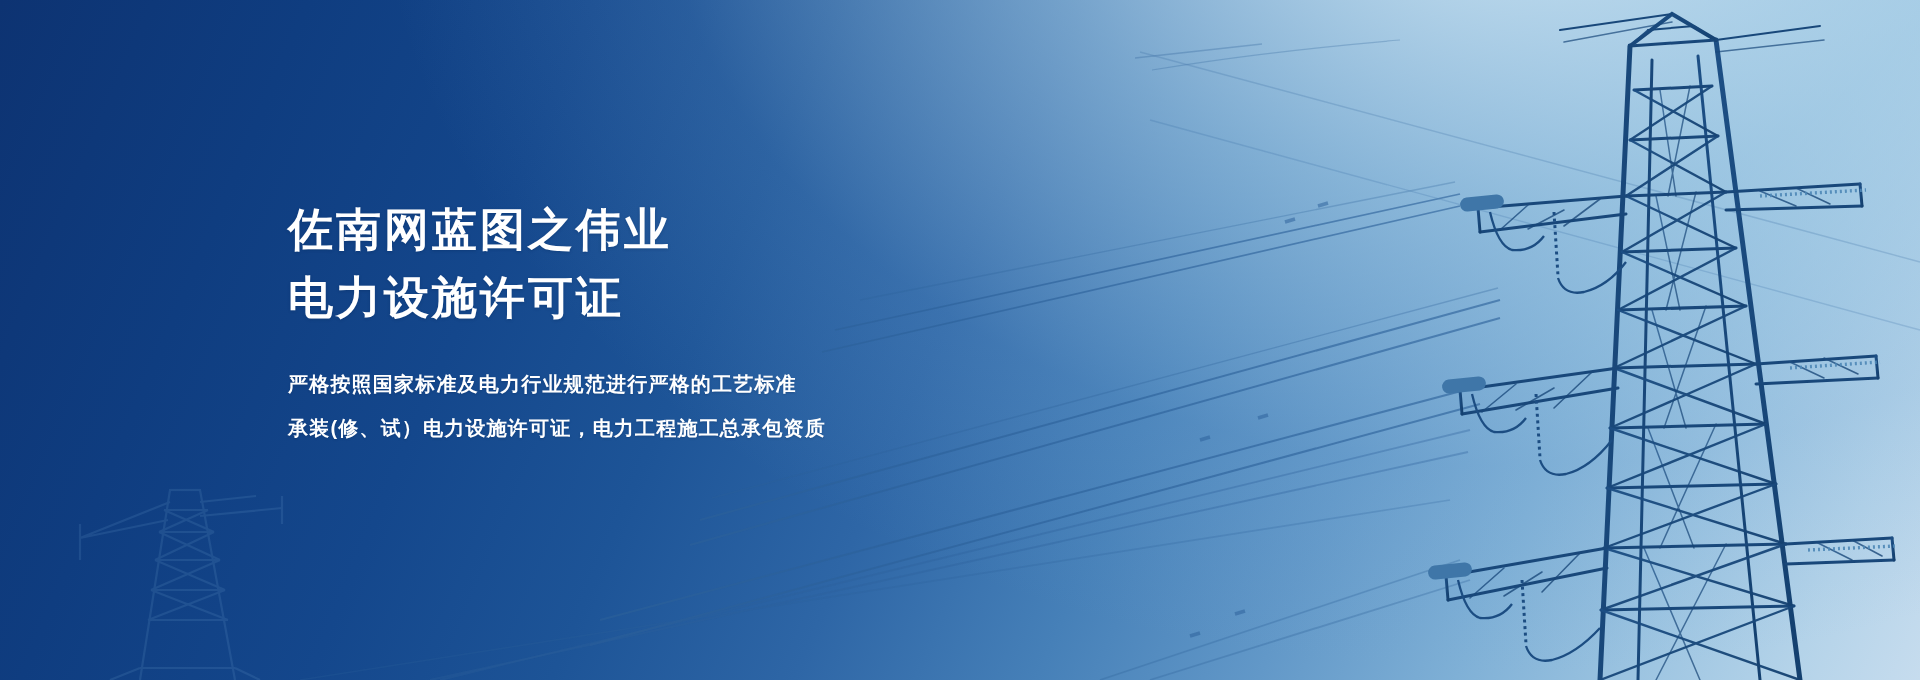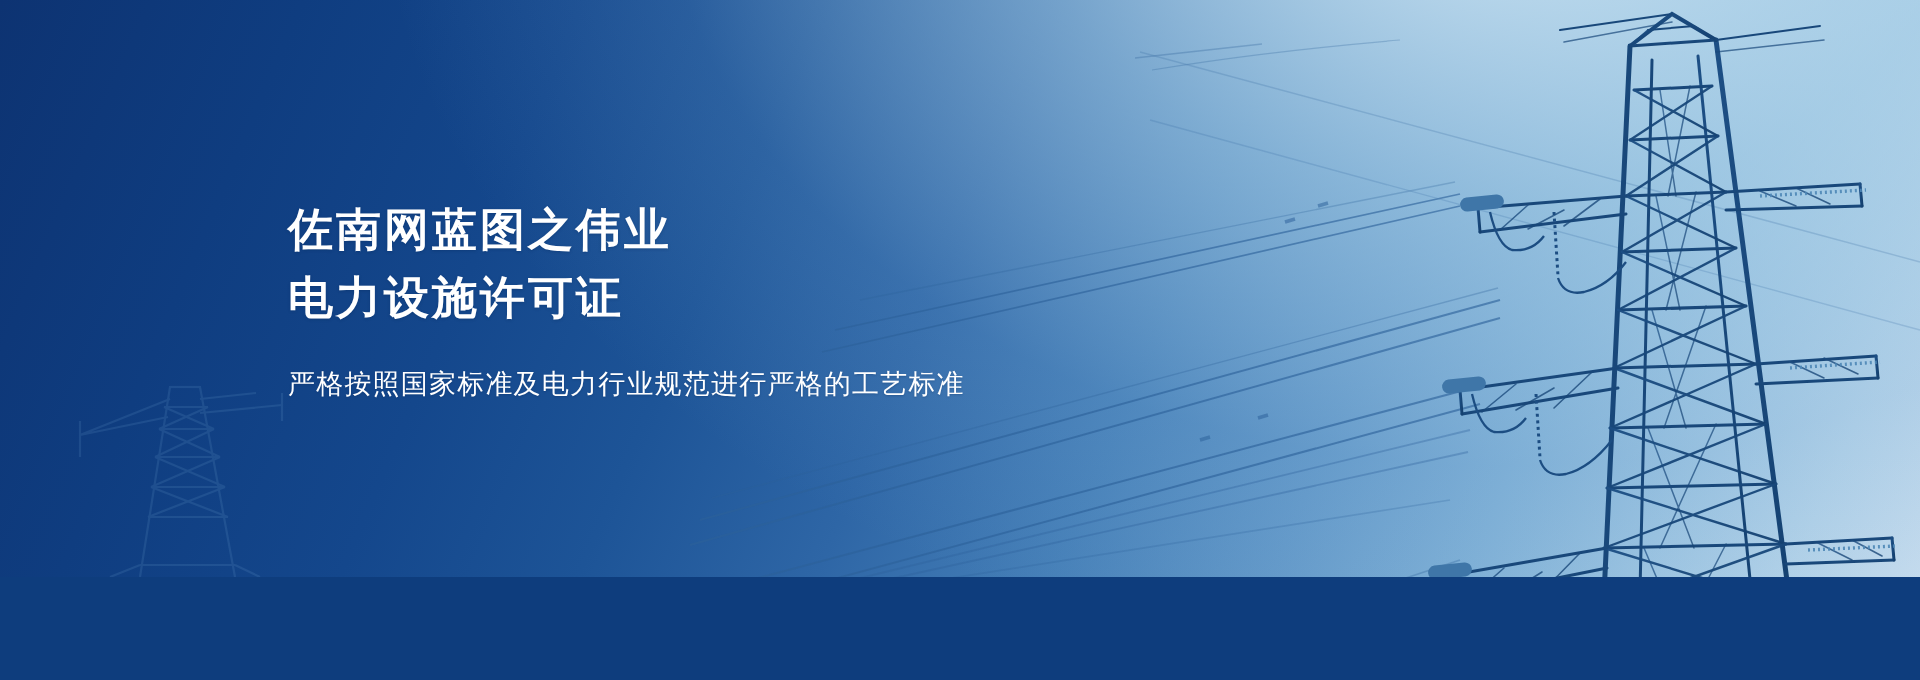--- a/index.html
+++ b/index.html
@@ -5,21 +5,21 @@
 <style>
   * { margin:0; padding:0; box-sizing:border-box; }
   html,body { width:1920px; height:680px; overflow:hidden; }
   body {
     font-family:"Liberation Sans","DejaVu Sans",sans-serif;
     background:#0e3d7d;
   }
 
   #banner {
     position:relative;
-    width:1920px; height:577px;
+    width:1920px; height:680px;
     overflow:hidden;
     background:
       radial-gradient(ellipse 1500px 1100px at 1500px -150px, rgba(215,236,247,0.95) 0%, rgba(175,212,234,0.55) 32%, rgba(120,170,214,0.18) 56%, rgba(60,120,180,0.0) 75%),
       linear-gradient(113deg,
         #0d3372   0%,
         #0f3d80  14%,
         #14478c  27%,
         #1d5497  38%,
         #2e66a6  49%,
         #4680b8  60%,
@@ -59,22 +59,22 @@
     font-size:45px;
     font-weight:bold;
     letter-spacing:3px;
     line-height:68px;
     white-space:nowrap;
     text-shadow:0 1px 3px rgba(8,40,85,0.30);
   }
   .sub-wrap { margin-top:30px; }
   .subline {
     color:#ffffff;
-    font-size:27px;
-    font-weight:400;
+    font-size:20px;
+    font-weight:700;
     letter-spacing:1.2px;
     line-height:44px;
     white-space:nowrap;
     text-shadow:0 1px 2px rgba(8,40,85,0.28);
   }
 </style>
 </head>
 <body>
 
 <div id="banner">
@@ -270,16 +270,17 @@
         </g>
       </g>
     </svg>
   </div>
 
   <div class="copy">
     <div class="headline">佐南网蓝图之伟业</div>
     <div class="headline">电力设施许可证</div>
     <div class="sub-wrap">
       <div class="subline">严格按照国家标准及电力行业规范进行严格的工艺标准</div>
+      <div class="subline">承装(修、试）电力设施许可证，电力工程施工总承包资质</div>
     </div>
   </div>
 
 </div>
 
 </body></html>

